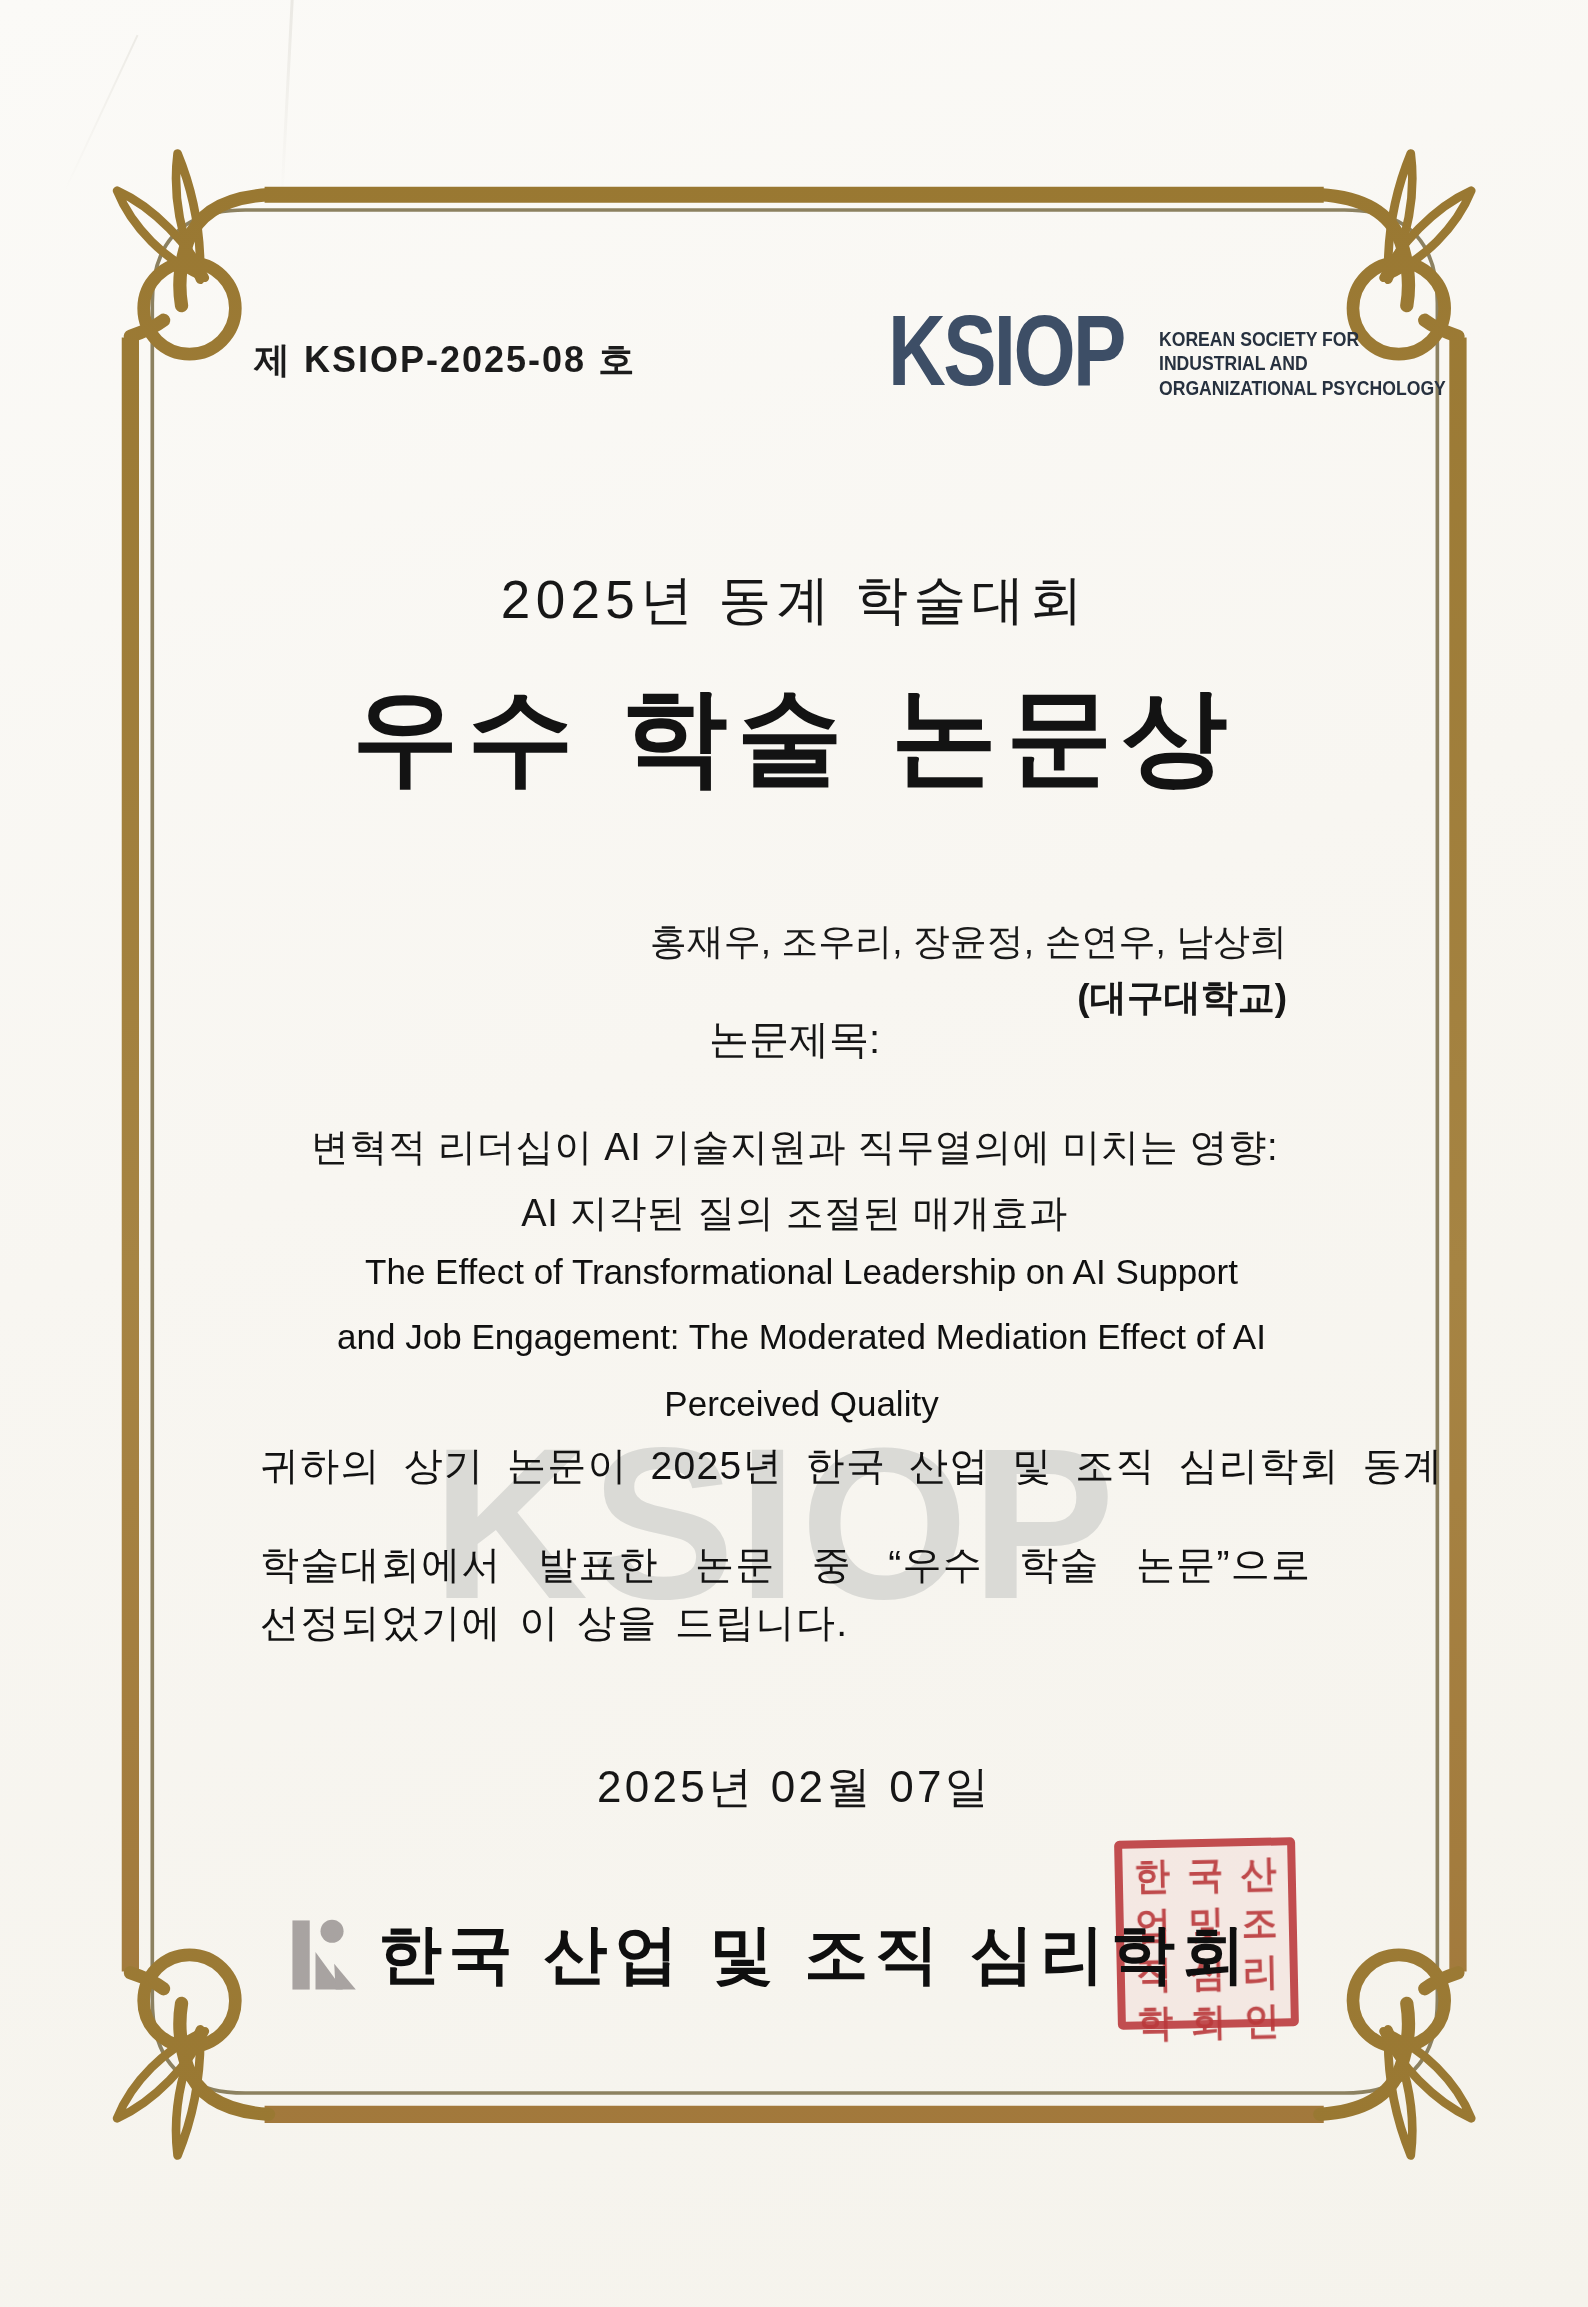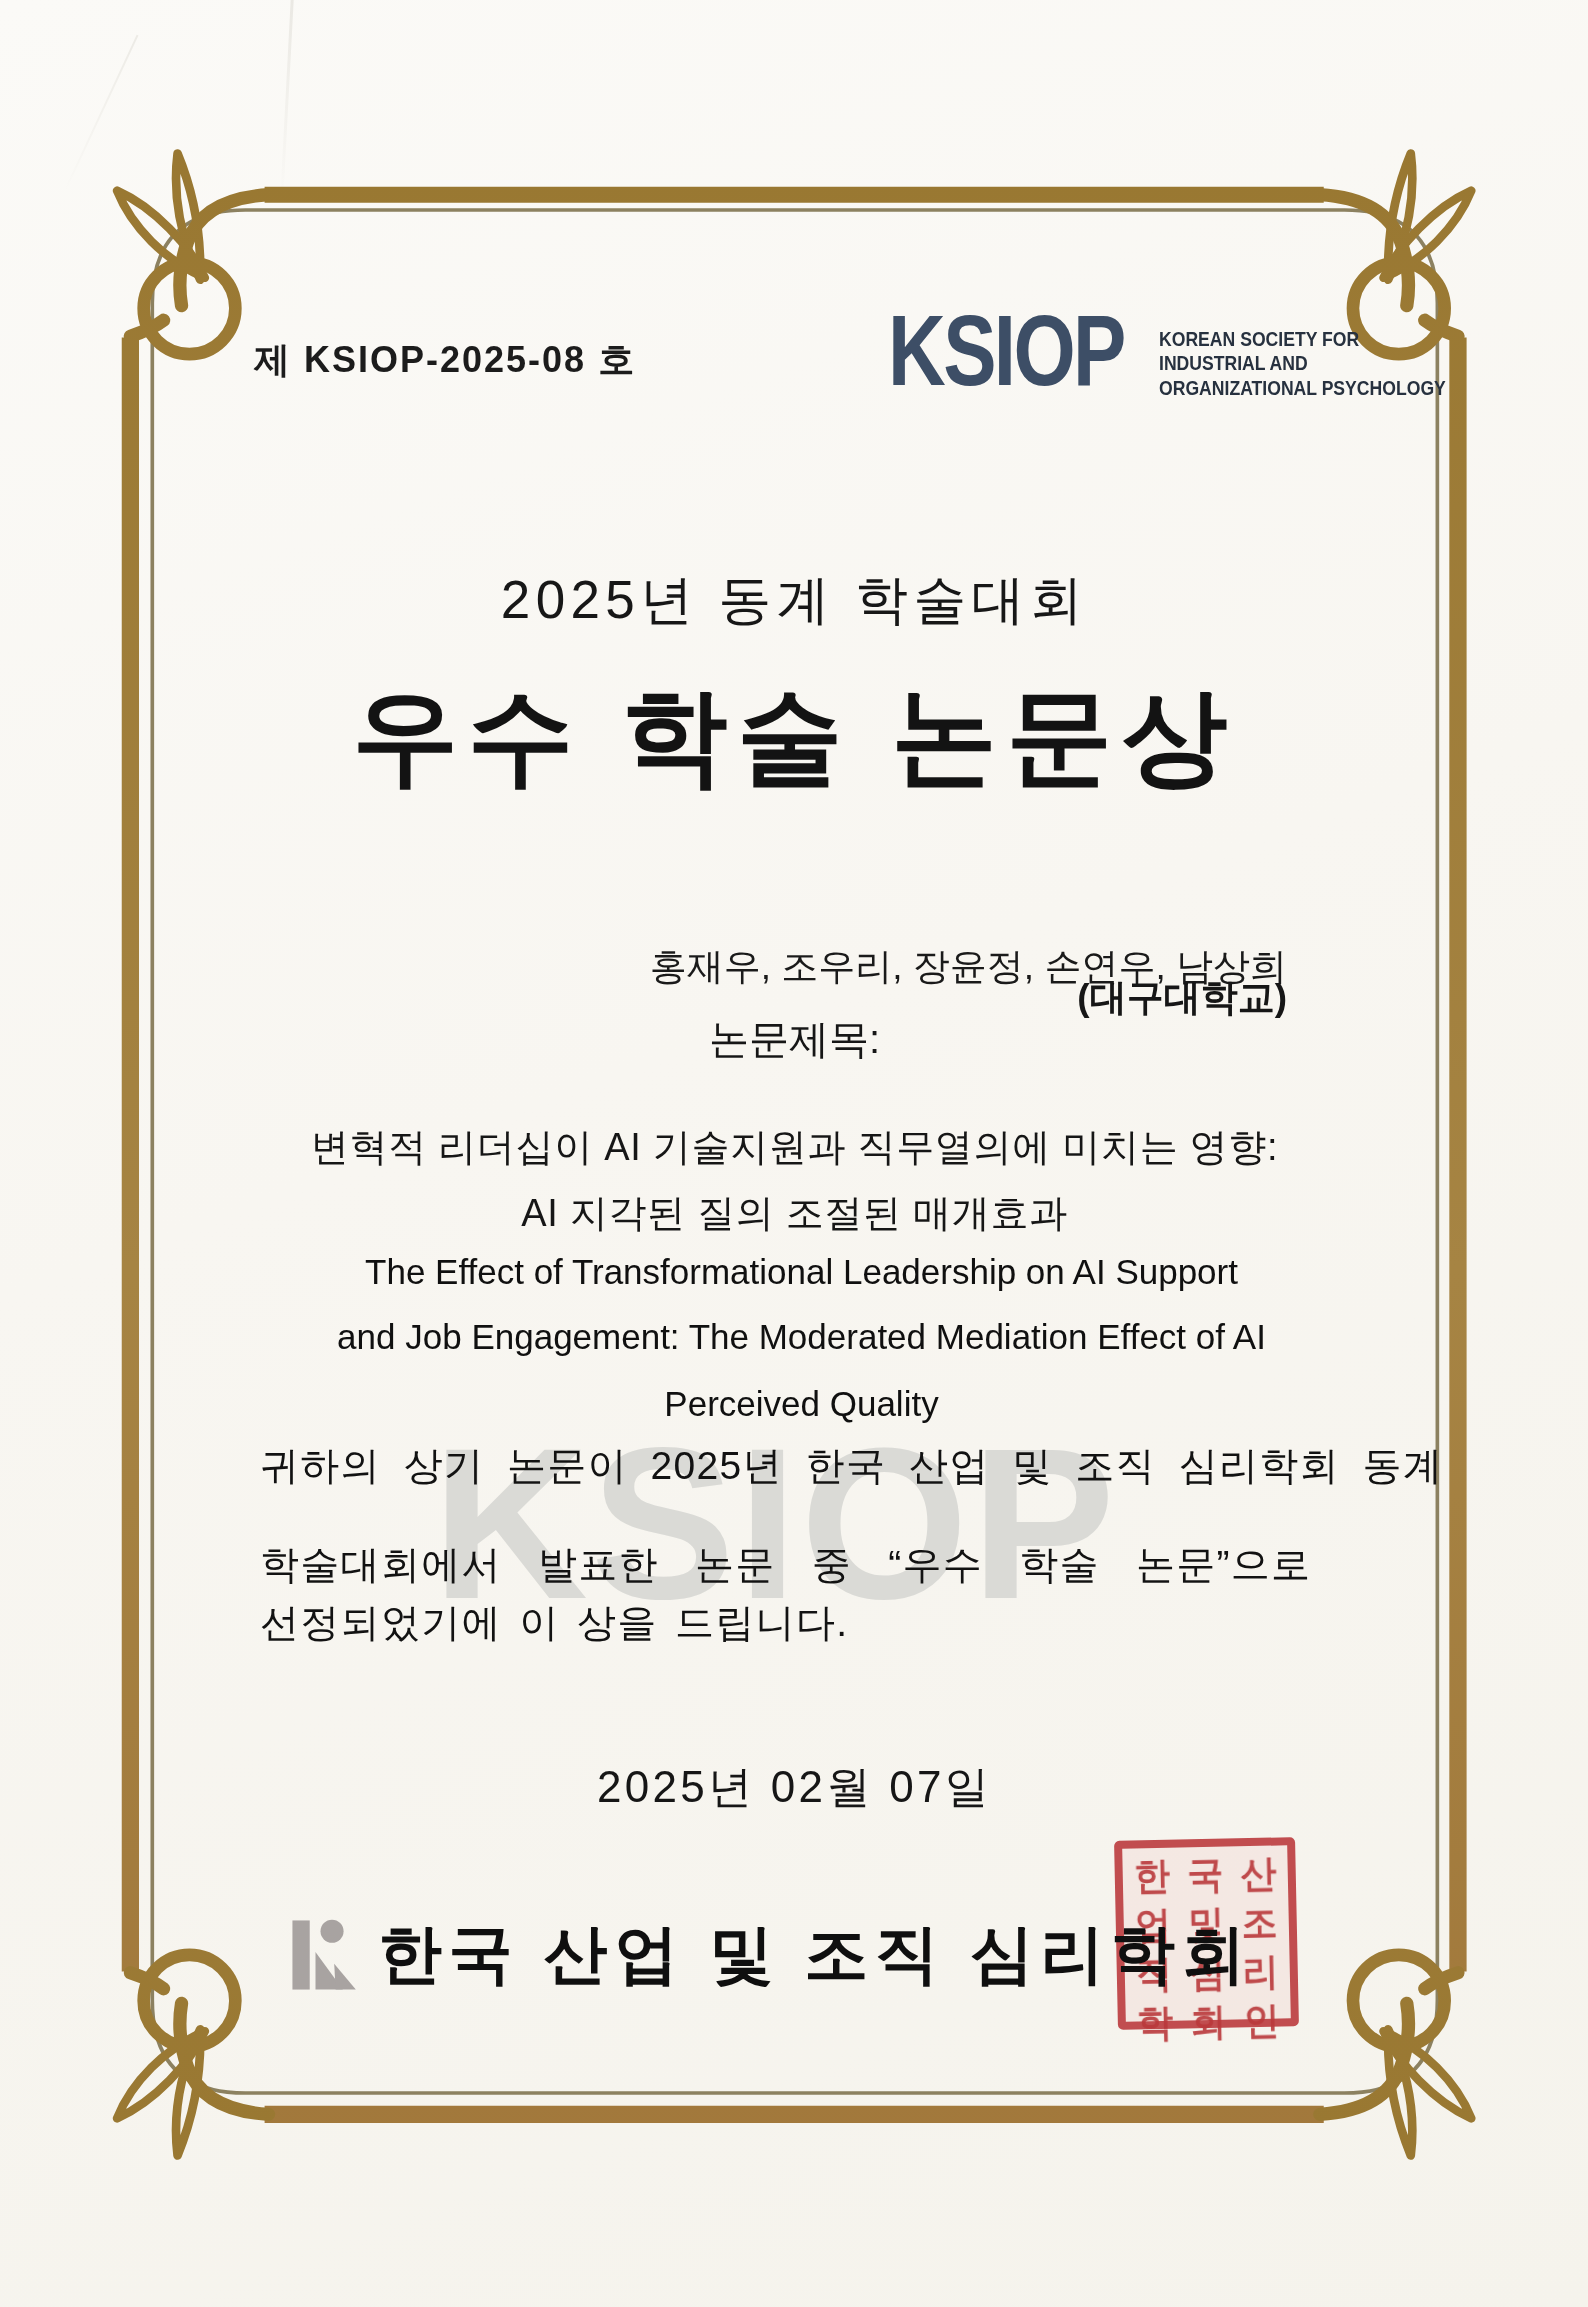--- a/index.html
+++ b/index.html
@@ -29,21 +29,21 @@
   .logo-acronym{
     position:absolute;left:0;top:0;
     font-size:100px;line-height:100px;font-weight:bold;color:#3d4e66;
     letter-spacing:-3.3px;transform:scaleX(.80);transform-origin:left top;white-space:nowrap;
   }
   .logo-sub{position:absolute;left:271px;top:26.6px;
     font-size:20px;line-height:24.6px;font-weight:bold;color:#27313f;
     transform:scaleX(.88);transform-origin:left top;white-space:nowrap;}
   .event{top:565px;font-size:53px;letter-spacing:5.3px;color:#171717;}
   .award{top:666px;font-size:106px;font-weight:bold;letter-spacing:9.3px;color:#131313;}
-  .names{right:302px;top:942px;font-size:37px;text-align:left;color:#1a1a1a;}
+  .names{right:302px;top:917px;font-size:37px;text-align:left;color:#1a1a1a;}
   .affil{right:302px;top:973px;font-size:37px;font-weight:bold;text-align:right;}
   .ptitle-label{top:1012px;font-size:40px;}
   .kt{font-size:38px;letter-spacing:0.7px;}
   .kt1{top:1122px;}
   .kt2{top:1188px;}
   .et{font-size:35px;color:#101010;padding-left:7px;}
   .et1{top:1252px;}
   .et2{top:1317px;}
   .et3{top:1384px;}
   .body-line{left:260px;width:1076px;font-size:39px;letter-spacing:1.3px;color:#121212;white-space:nowrap;}

